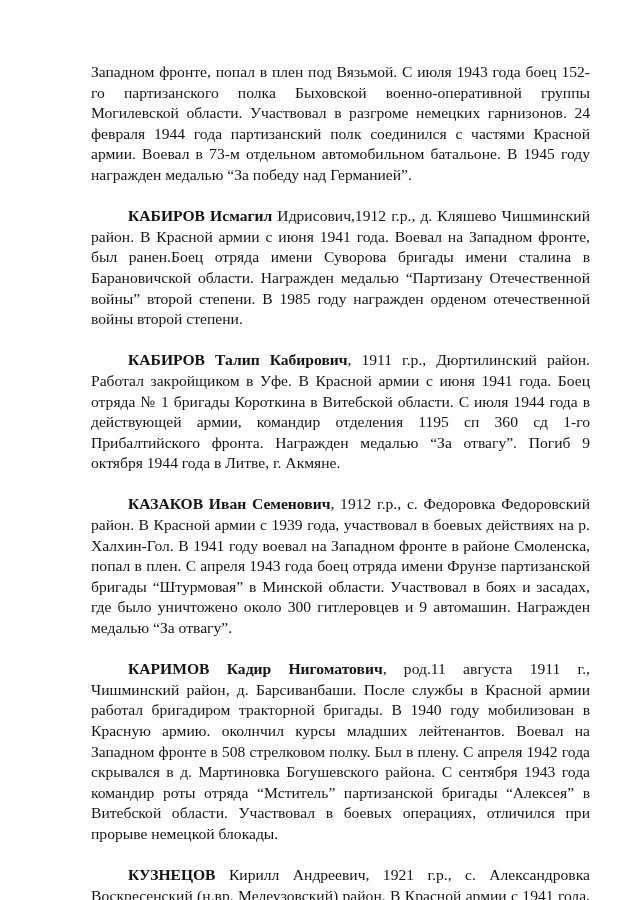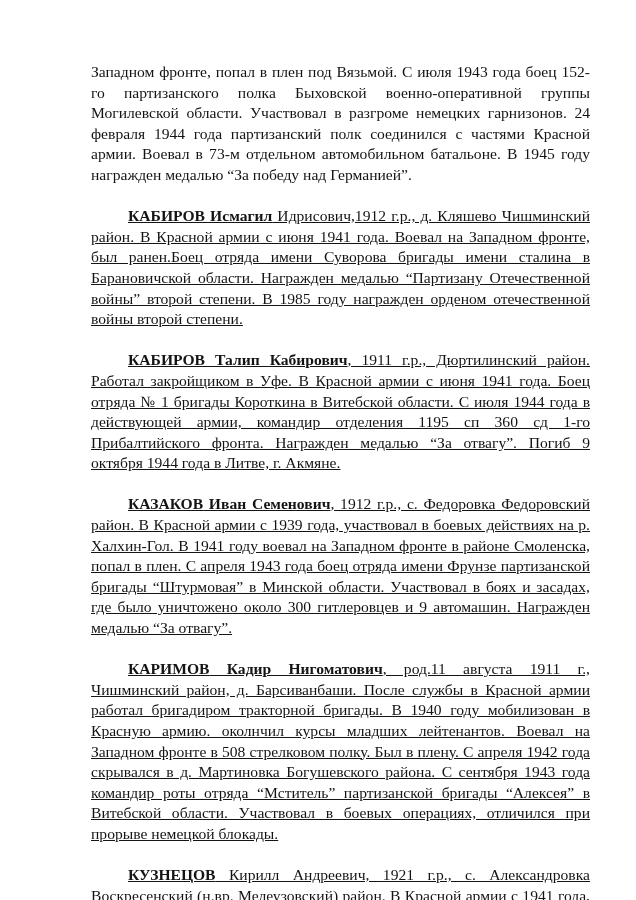--- a/index.html
+++ b/index.html
@@ -24,21 +24,20 @@
       color: #141414;
     }
     .para {
       margin: 0 0 20.6px 0;
       text-align: justify;
       text-align-last: left;
       hyphens: none;
     }
     .para.indent {
       text-indent: 37px;
-      text-decoration: underline;
     }
     .surname, .bold-name {
       font-weight: bold;
     }
   </style>
 </head>
 <body>
 
 <div class="page">
 

